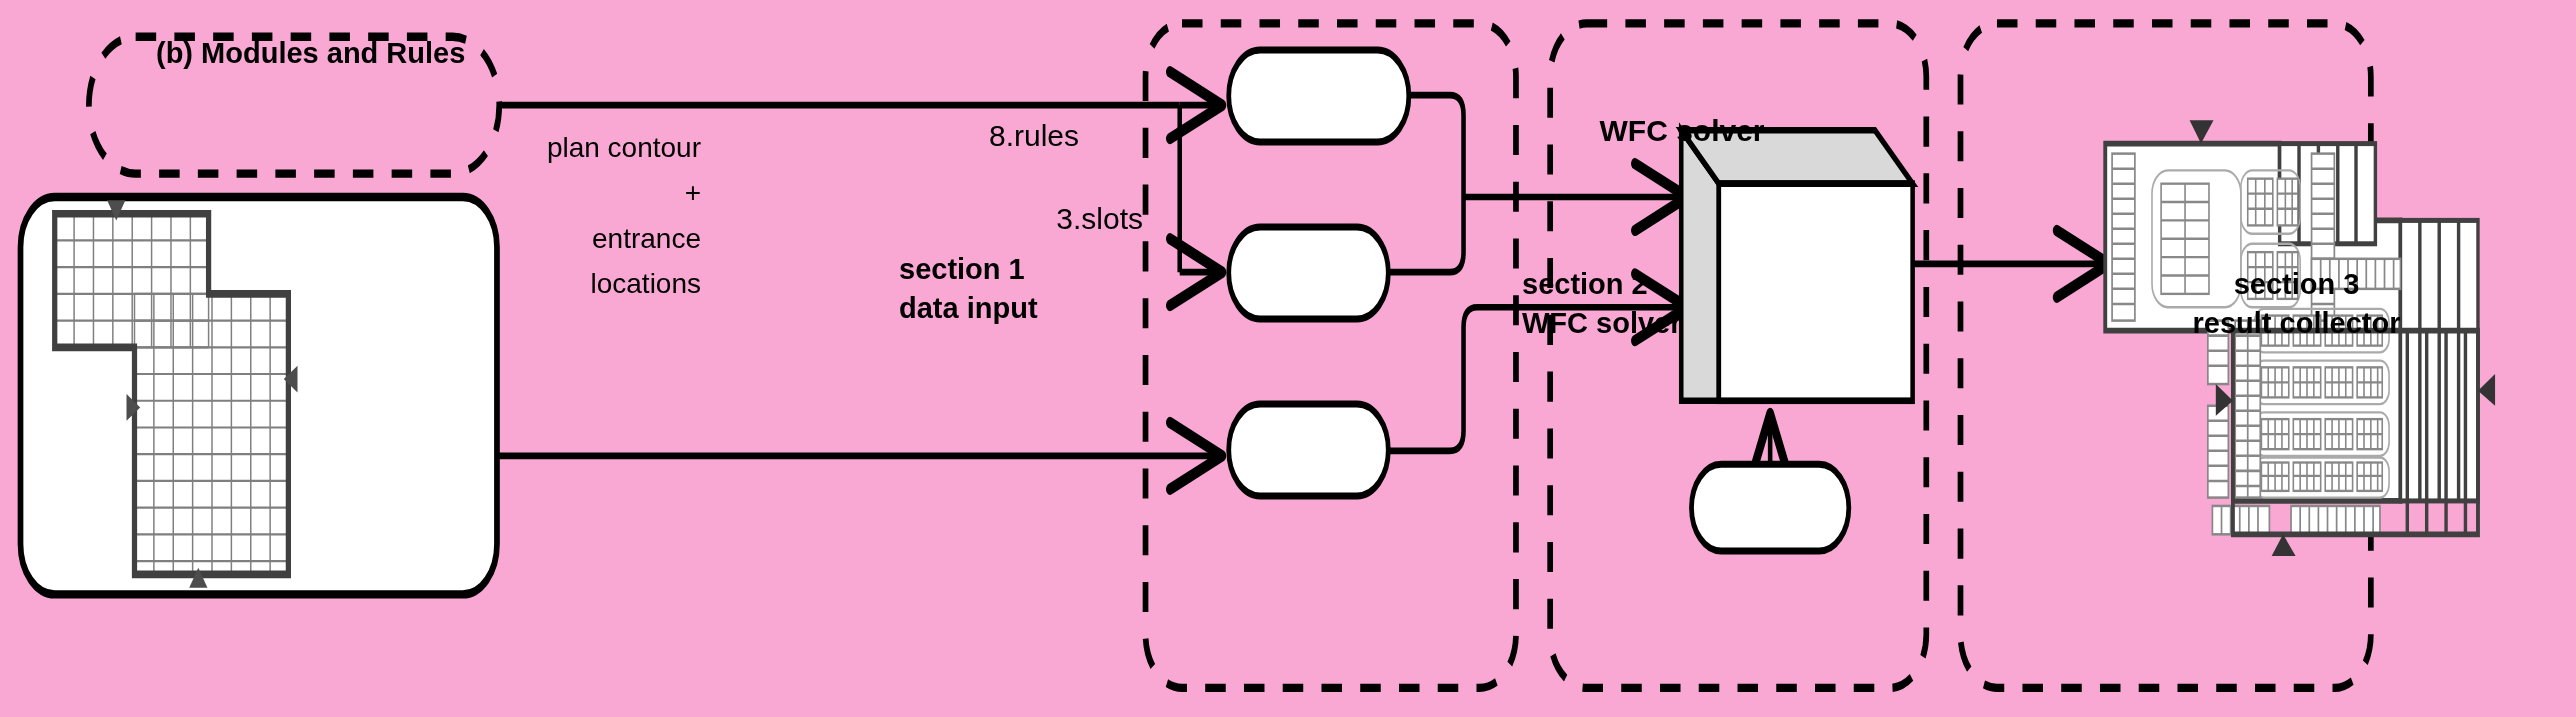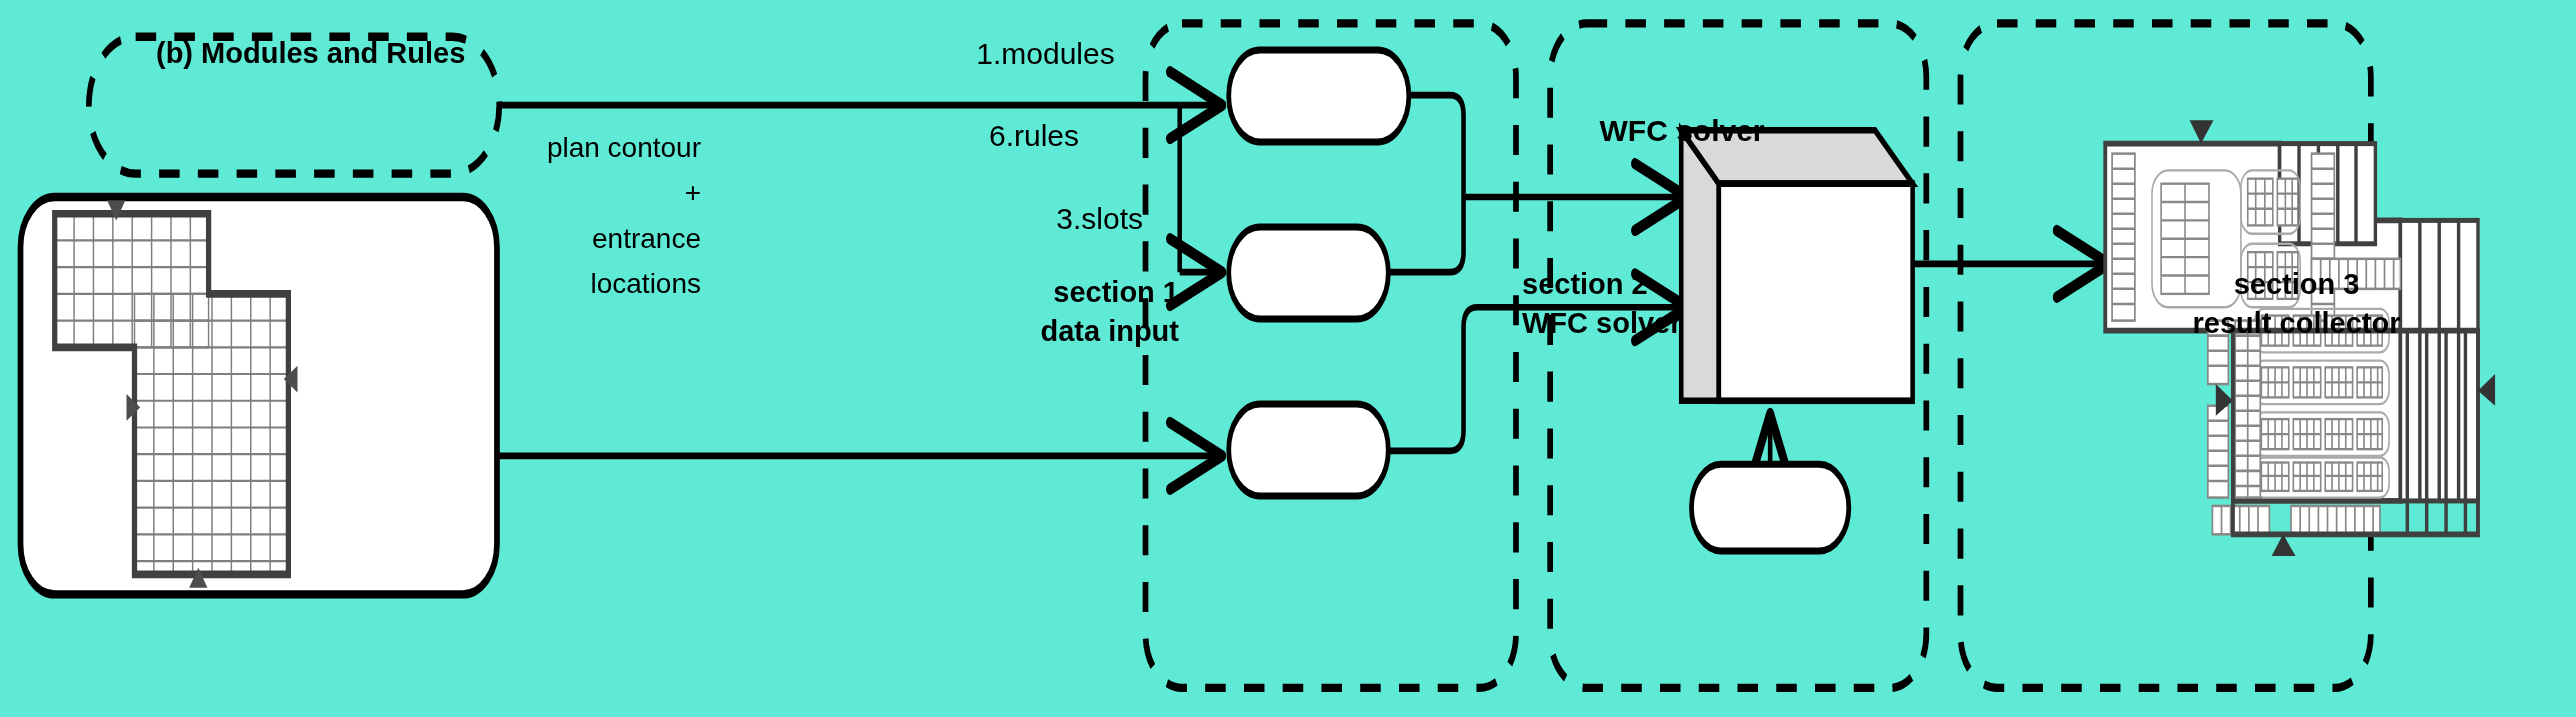--- a/index.html
+++ b/index.html
@@ -7,21 +7,21 @@
     padding: 0;
     background: #ffffff;
   }
   body {
     font-family: "Liberation Sans", sans-serif;
   }
   #canvas {
     position: relative;
     width: 2576px;
     height: 718px;
-    background: #5eead4;
+    background: #f9a8d4;
     overflow: hidden;
   }
   #diagram-svg {
     position: absolute;
     left: 0;
     top: 0;
     width: 2576px;
     height: 718px;
   }
   .lbl {
@@ -42,21 +42,21 @@
     font-size: 28px; text-align: right; line-height: 1.62;
   }
   #label-modules { left: 925px; top: 36px; width: 241px; font-size: 30px; text-align: center; }
   #label-rules   { left: 925px; top: 118px; width: 218px; font-size: 30px; text-align: center; }
   #label-slots   { left: 925px; top: 201px; width: 218px; font-size: 30px; text-align: right; }
 
   #label-wfc-solver { left: 1464px; top: 113px; width: 436px; font-size: 30px; font-weight: bold; text-align: center; }
   #label-seeds      { left: 1541px; top: 216px; width: 218px; font-size: 30px; text-align: center; }
   #label-results    { left: 2102px; top: 19.5px; width: 311px; font-size: 30px; text-align: center; }
 
-  #label-section1 { left: 899px; top: 273px; width: 280px; font-size: 29px; font-weight: bold; text-align: right; line-height: 1.33; }
+  #label-section1 { left: 899px; top: 250px; width: 280px; font-size: 29px; font-weight: bold; text-align: left; line-height: 1.33; }
   #label-section2 { left: 1522px; top: 265px; width: 280px; font-size: 29px; font-weight: bold; text-align: left; line-height: 1.33; }
   #label-section3 { left: 2133px; top: 265px; width: 327px; font-size: 29px; font-weight: bold; text-align: center; line-height: 1.33; }
 </style>
 </head>
 <body>
 
 <div id="canvas">
 
   <svg id="diagram-svg" viewBox="0 0 2260 430" preserveAspectRatio="none">
     <defs>
@@ -285,22 +285,21 @@
     </g>
   </svg>
 
   <div class="lbl" id="label-modules-rules">(b) Modules and Rules</div>
 
   <div class="lbl" id="label-plan-contour">plan contour
 +
 entrance
 locations</div>
 
-  <div class="lbl" id="label-modules">1.modules</div>
-  <div class="lbl" id="label-rules">6.rules</div>
+  <div class="lbl" id="label-rules">8.rules</div>
   <div class="lbl" id="label-slots">3.slots</div>
 
   <div class="lbl" id="label-wfc-solver">WFC solver</div>
 
 
   <div class="lbl lbl-bold lbl-center" id="label-section1"><span>section 1</span><br><span>data input</span></div>
 
   <div class="lbl lbl-bold lbl-center" id="label-section2"><span>section 2</span><br><span>WFC solver</span></div>
 
   <div class="lbl lbl-bold lbl-center" id="label-section3"><span>section 3</span><br><span>result collector</span></div>

